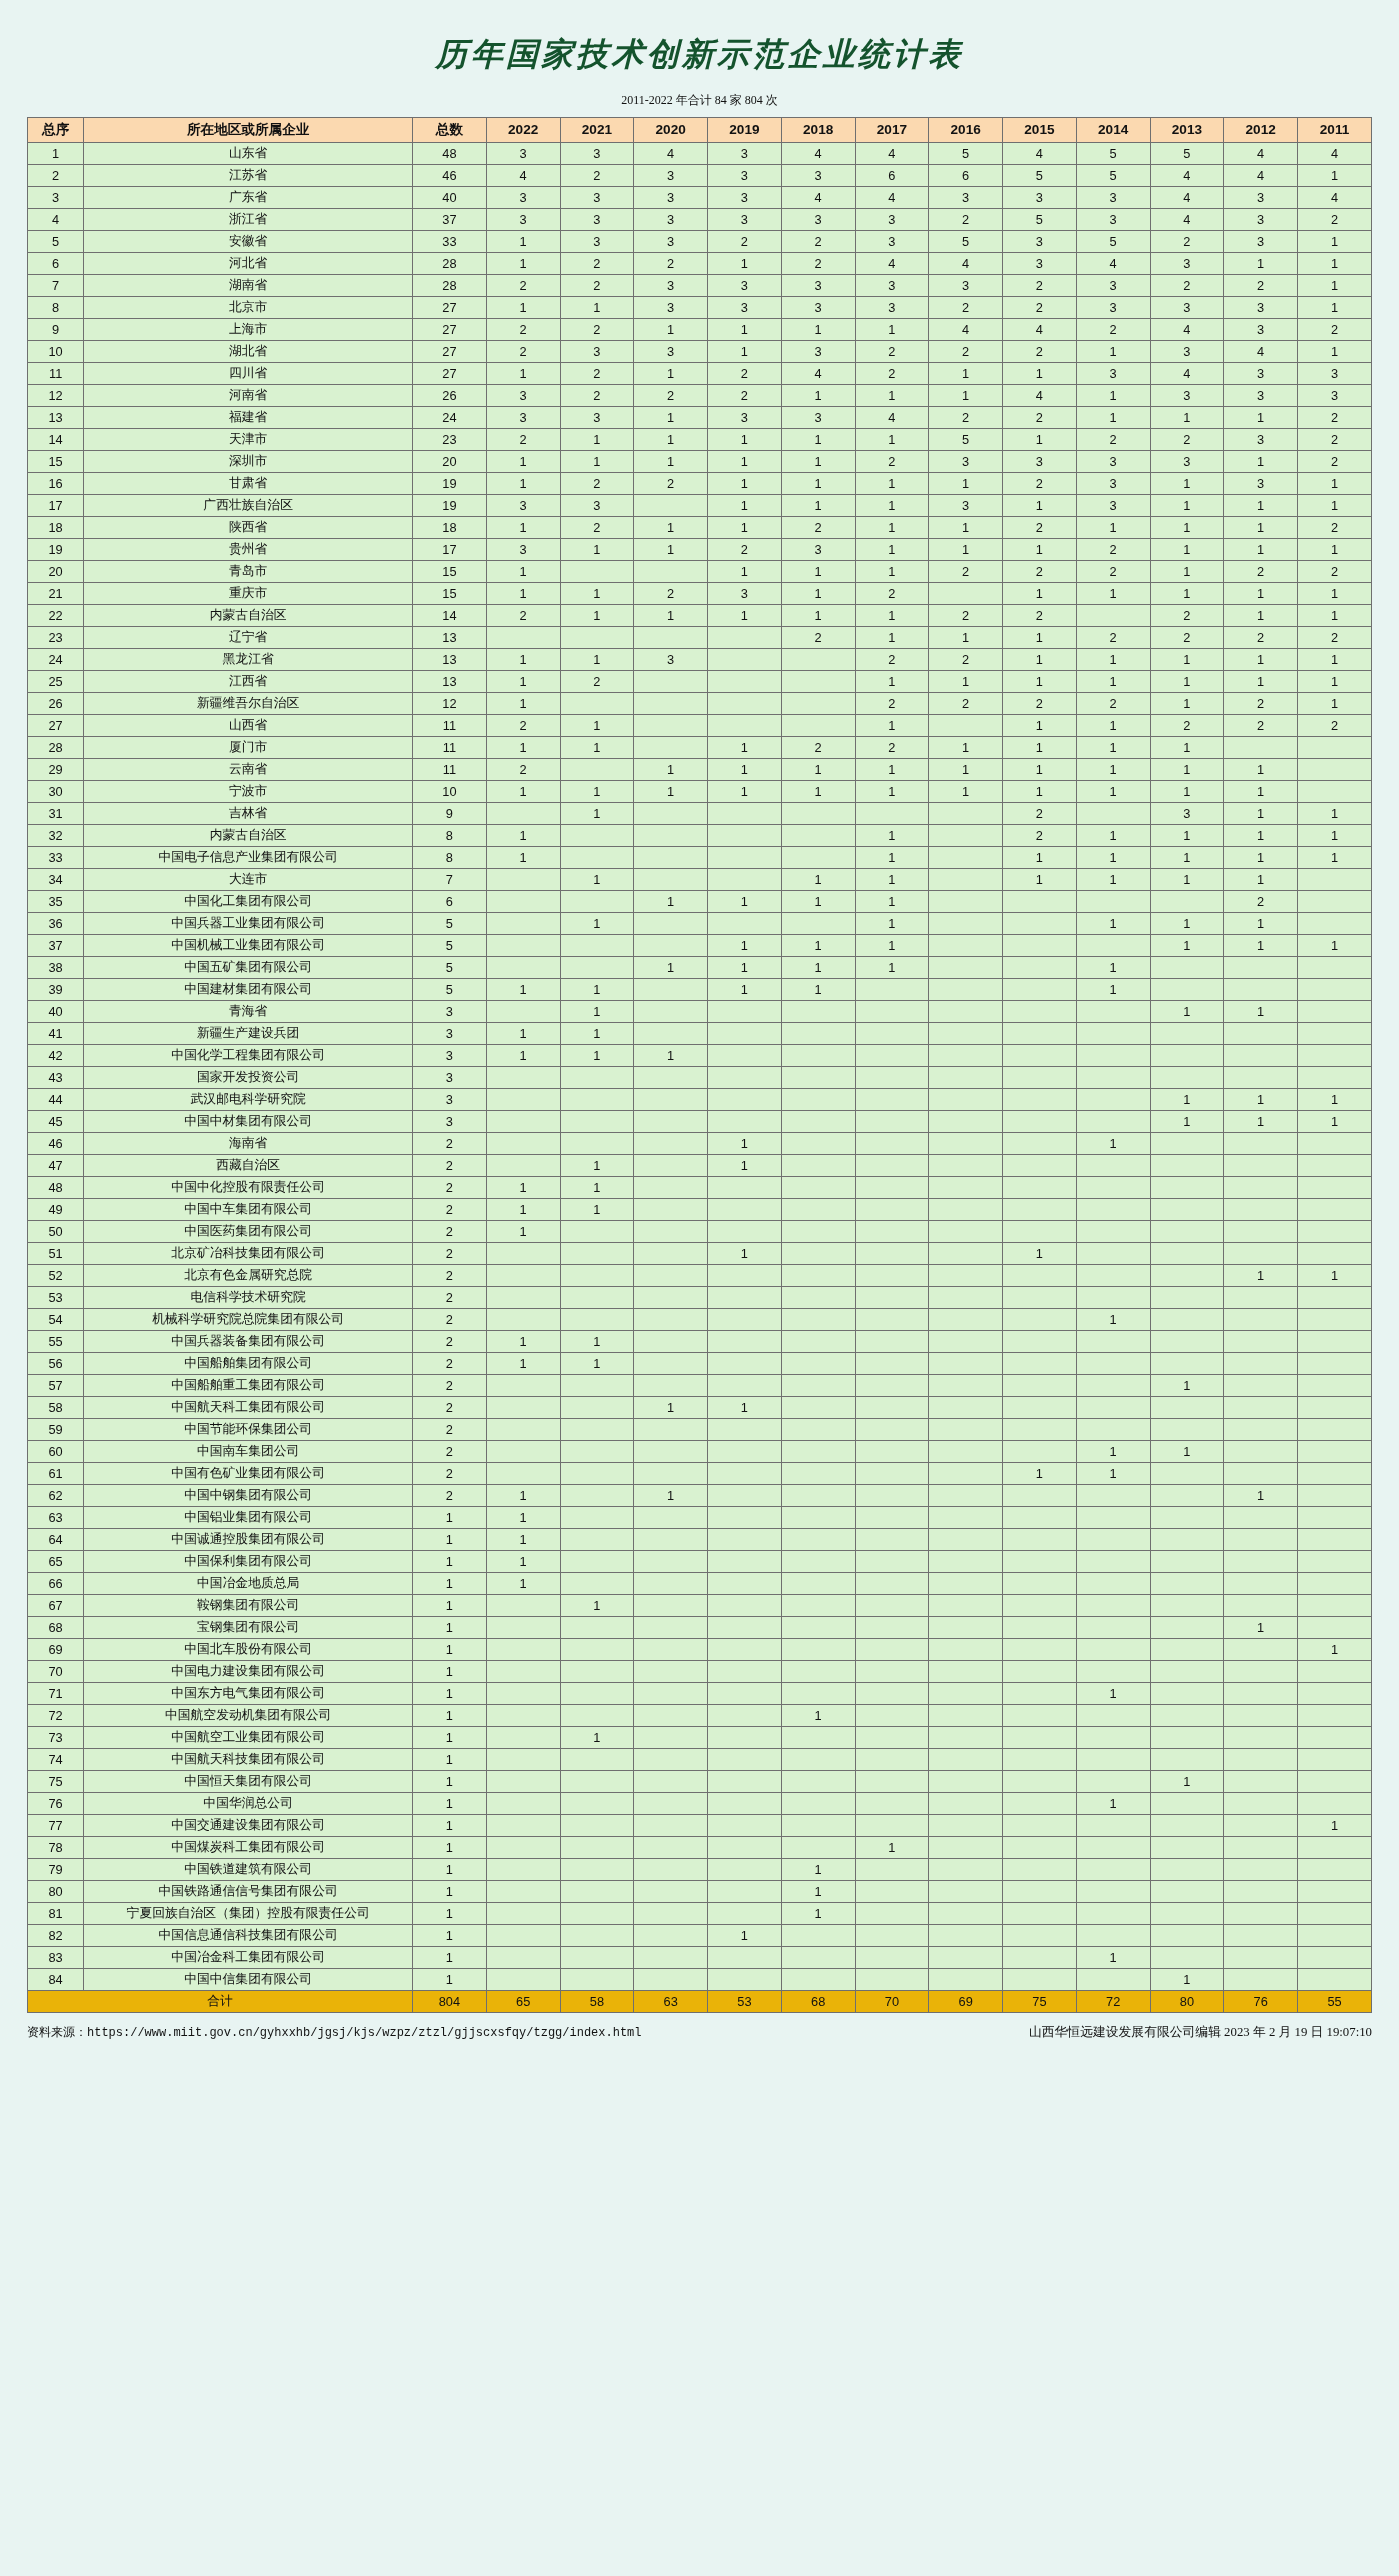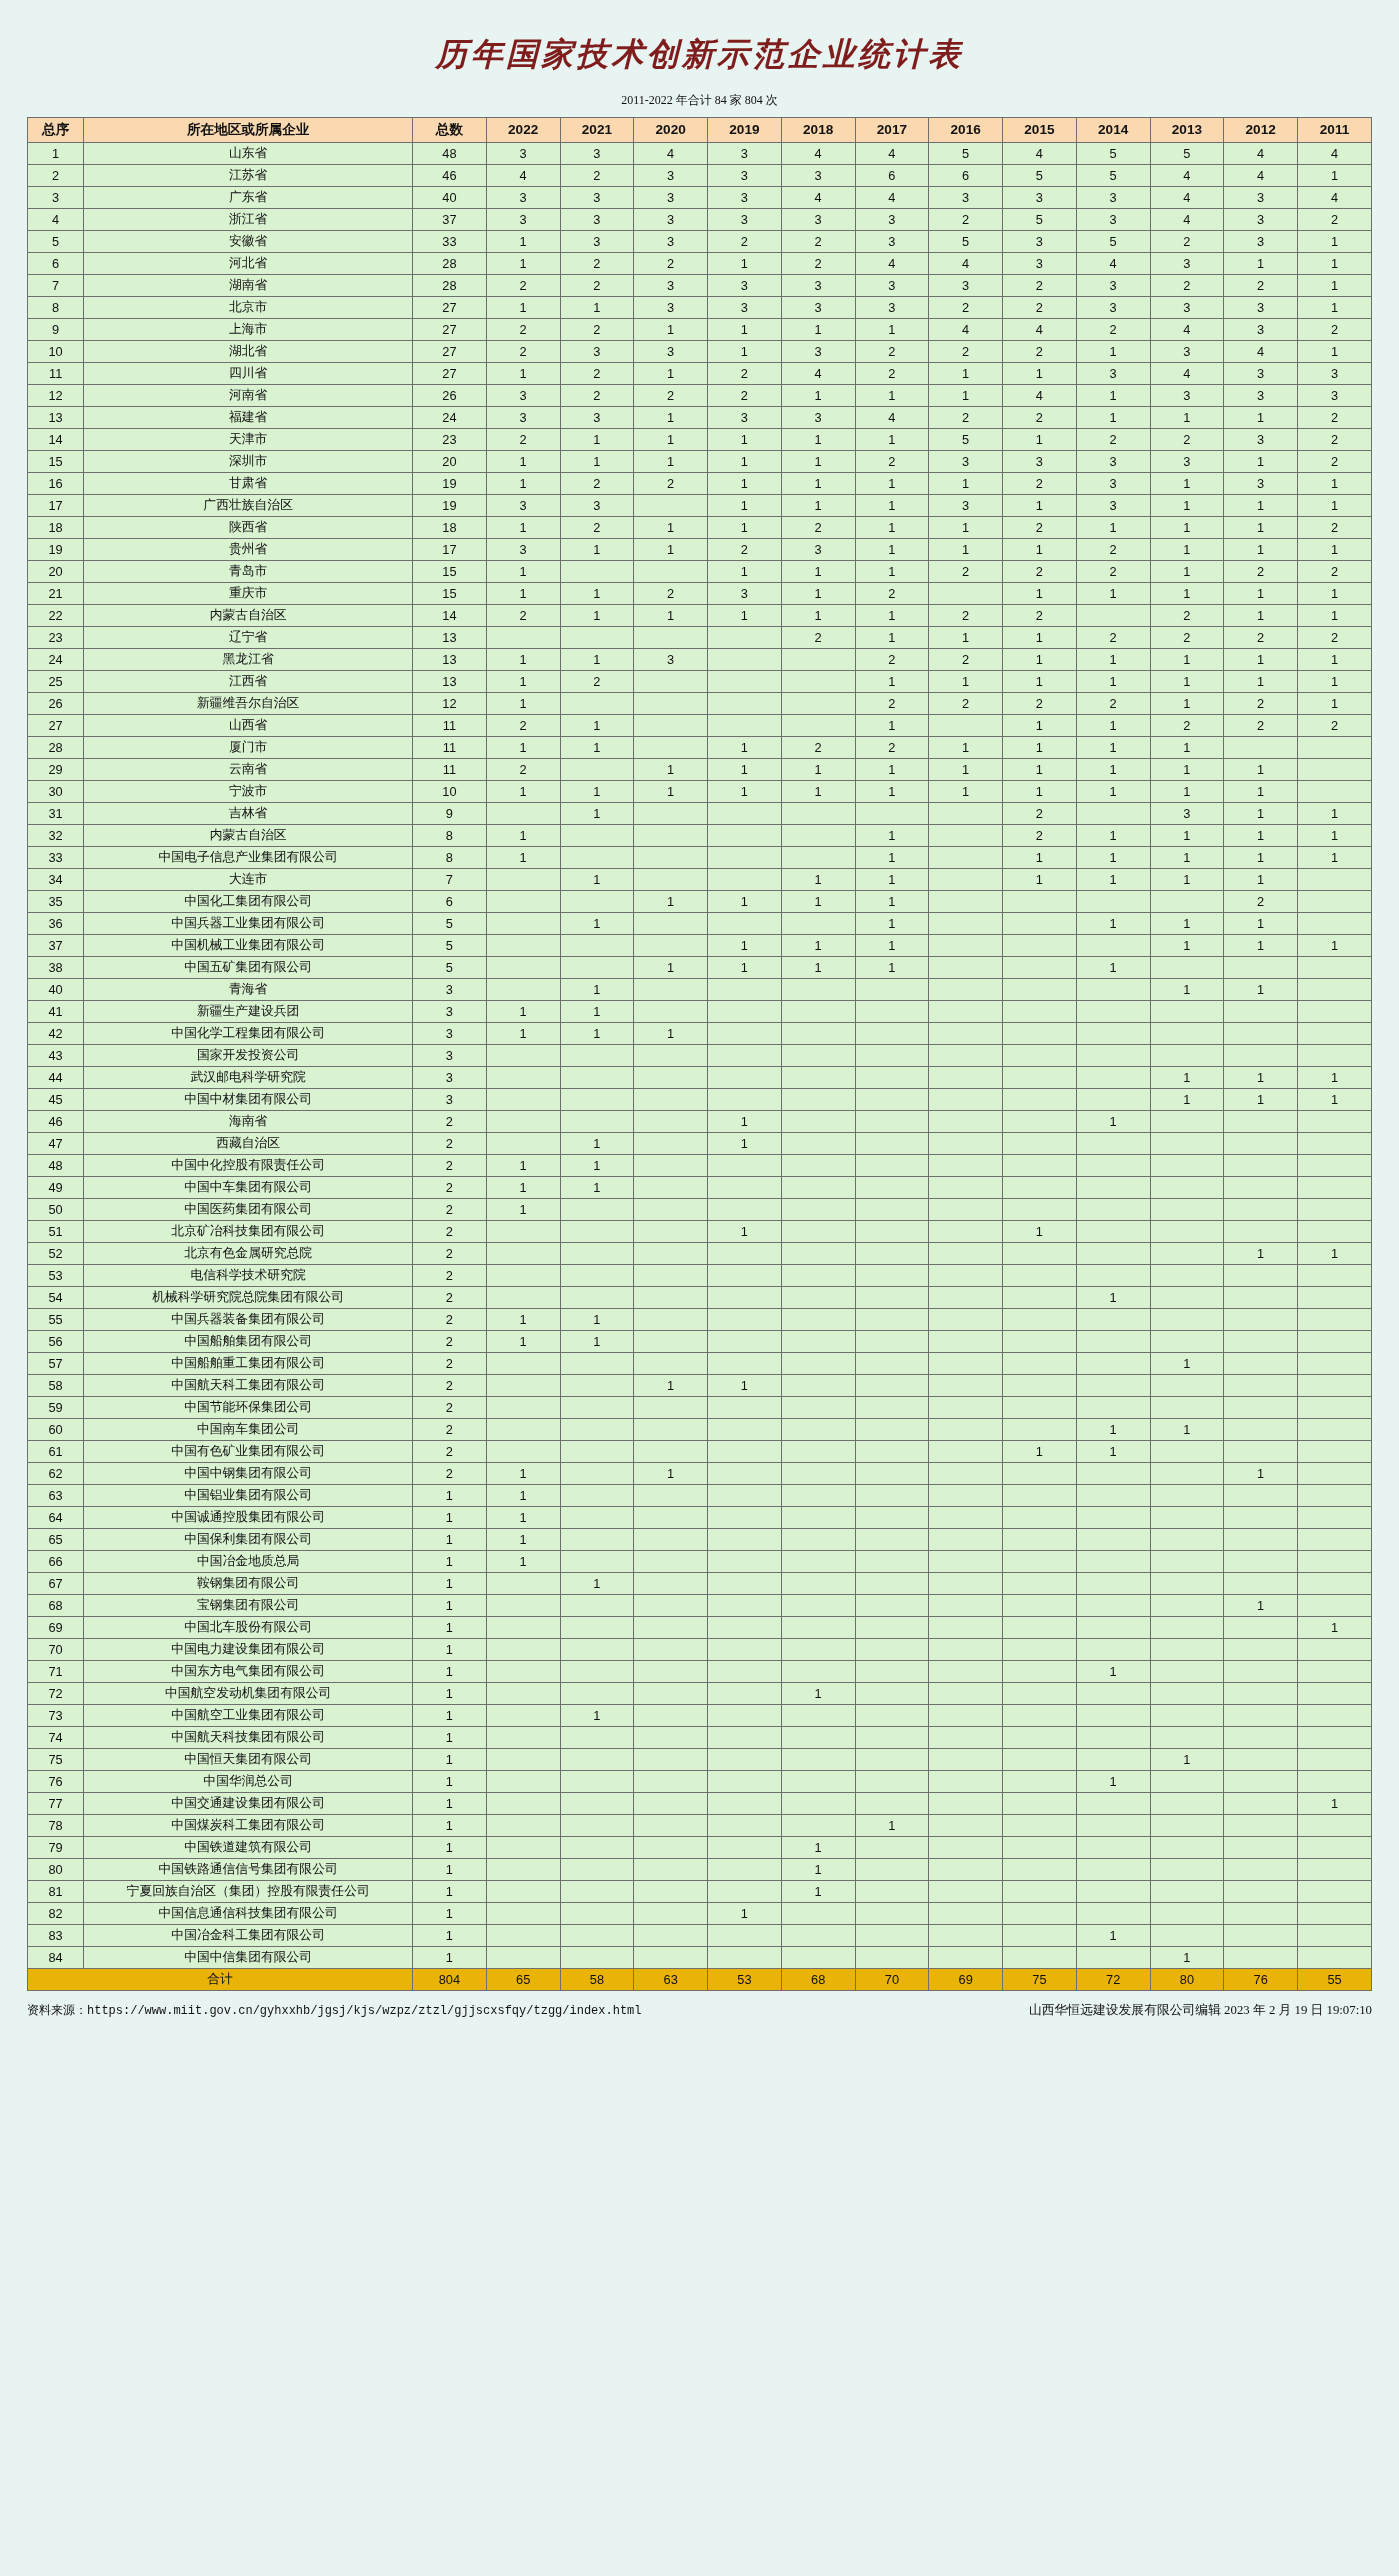--- a/index.html
+++ b/index.html
@@ -11,21 +11,21 @@
   .page{
     width:1399px;
     min-height:2576px;
     box-sizing:border-box;
     padding:22.3px 27px 8px 27px;
     background:#e8f4f2;
     position:relative;
   }
   .title{
     text-align:center;
-    color:#7f1d1d;
+    color:#14532d;
     font-family:"DejaVu Serif","Liberation Serif",serif;
     font-weight:bold;
     font-size:32px;
     letter-spacing:3.2px;
     margin:11.2px 0 14.4px 0;
     font-style:italic;
   }
   .subtitle{
     text-align:center;
     font-size:12px;
@@ -773,20 +773,37 @@
           <td>1</td>
           <td>1</td>
           <td></td>
           <td></td>
           <td>1</td>
           <td></td>
           <td></td>
           <td></td>
         </tr>
         <tr>
+          <td>39</td>
+          <td class="name">中国建材集团有限公司</td>
+          <td>5</td>
+          <td>1</td>
+          <td>1</td>
+          <td></td>
+          <td>1</td>
+          <td>1</td>
+          <td></td>
+          <td></td>
+          <td></td>
+          <td>1</td>
+          <td></td>
+          <td></td>
+          <td></td>
+        </tr>
+        <tr>
           <td>40</td>
           <td class="name">青海省</td>
           <td>3</td>
           <td></td>
           <td>1</td>
           <td></td>
           <td></td>
           <td></td>
           <td></td>
           <td></td>

